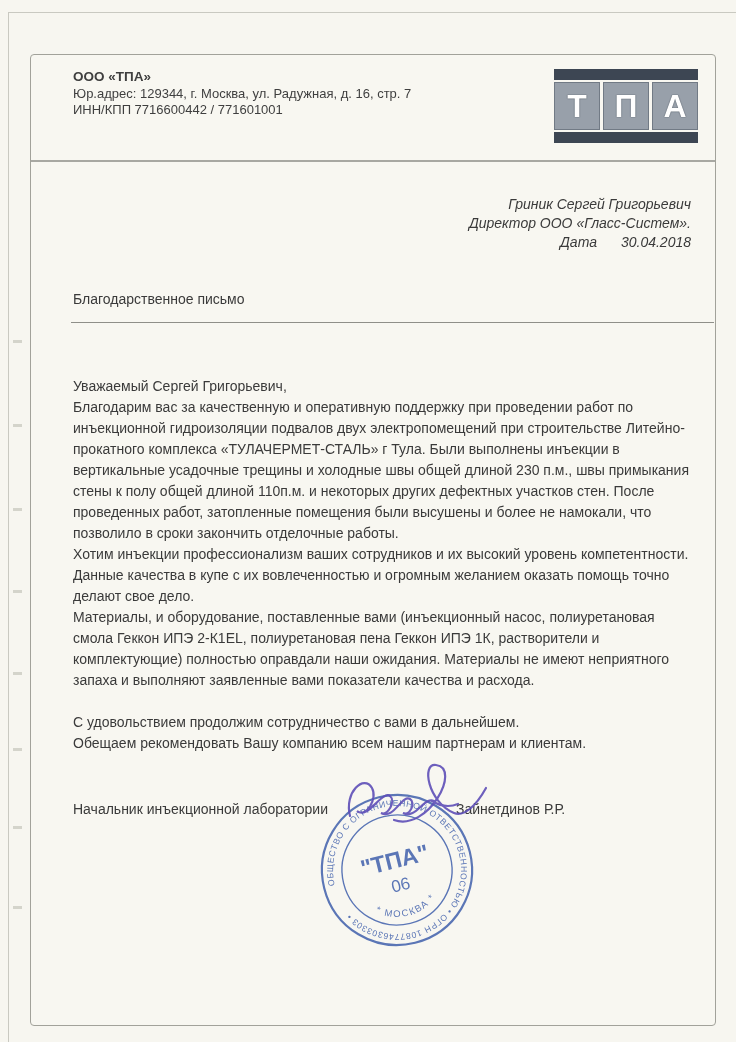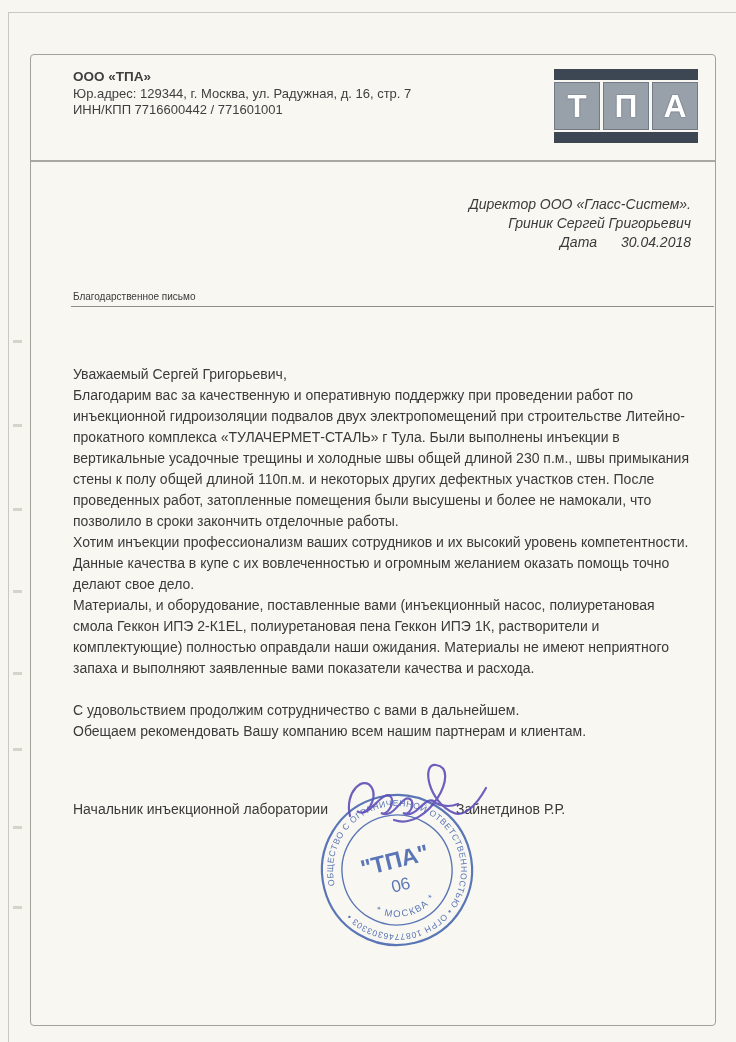--- a/index.html
+++ b/index.html
@@ -35,25 +35,25 @@
 
   .header-divider { position:absolute; left:0; right:0; top:105px; height:2px; background:#a8a8a2; }
 
   
   .recipient { position:absolute; right:24px; top:140px; text-align:right; font-style:italic; font-size:14px; line-height:19px; }
   .date-line .dl { margin-right:24px;font-style:italic; }
 
   
   .title-block {
     position:absolute; left:40px; right:1px; top:236px;
-    border-bottom:1.5px solid #8f8f89; padding:0 0 4px 2px; font-size:10px;
+    border-bottom:1.5px solid #8f8f89; padding:0 0 15px 2px; font-size:14px;
   }
 
   
-  .body-block { position:absolute; left:42px; top:309px; width:624px; font-size:14px; line-height:21px; }
+  .body-block { position:absolute; left:42px; top:321px; width:624px; font-size:14px; line-height:21px; }
   .body-block p { margin:0; }
   .body-block p.gap-before { margin-top:21px; }
 
   
   .sign-row { position:absolute; left:42px; top:746px; width:624px; font-size:14px; }
   .signer { position:absolute; left:383px; top:0; white-space:nowrap; }
 
   .signature-svg { position:absolute; left:305px; top:703px; z-index:3; }
   .stamp-svg { position:absolute; left:286px; top:735px; z-index:2; transform:rotate(-14deg); opacity:0.85; }
 </style>
@@ -92,22 +92,22 @@
         <div class="logo-box">
             <span>А</span>
           </div>
       </div>
       <div class="logo-bar"></div>
     </div>
 
     <div class="header-divider"></div>
 
     <div class="recipient">
+      <div>Гриник Сергей Григорьевич</div>
       <div>Директор ООО «Гласс-Систем».</div>
-      <div>Гриник Сергей Григорьевич</div>
       <div class="date-line">
         <span class="dl">Дата</span><span>30.04.2018</span>
       </div>
     </div>
 
     <div class="title-block">
       <span>Благодарственное письмо</span>
     </div>
 
     <div class="body-block">

